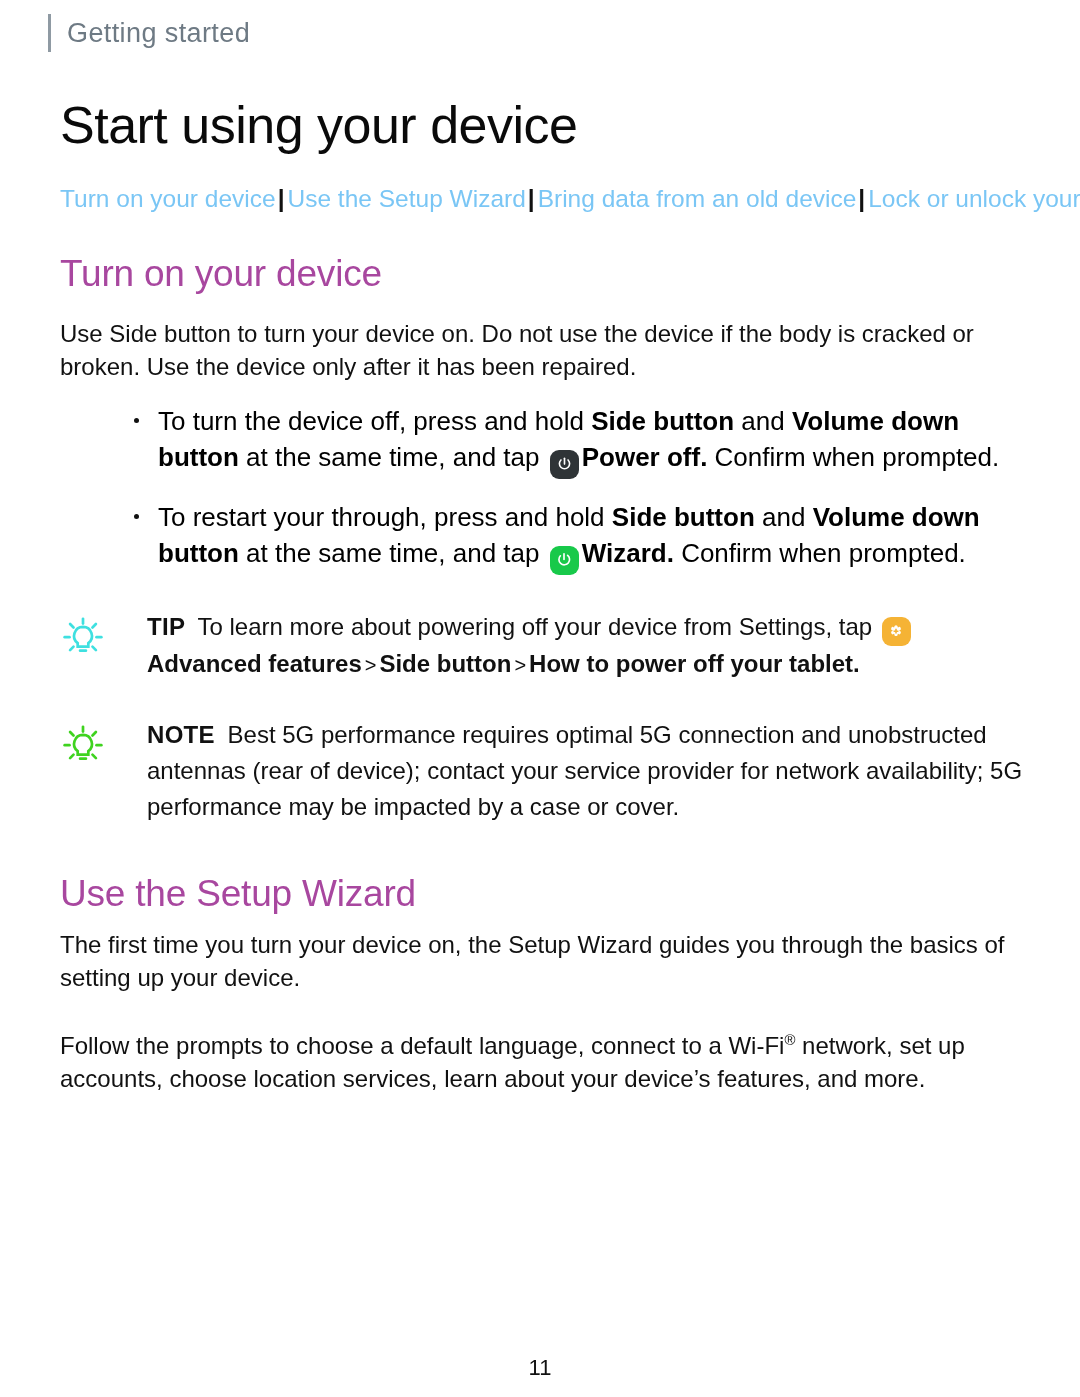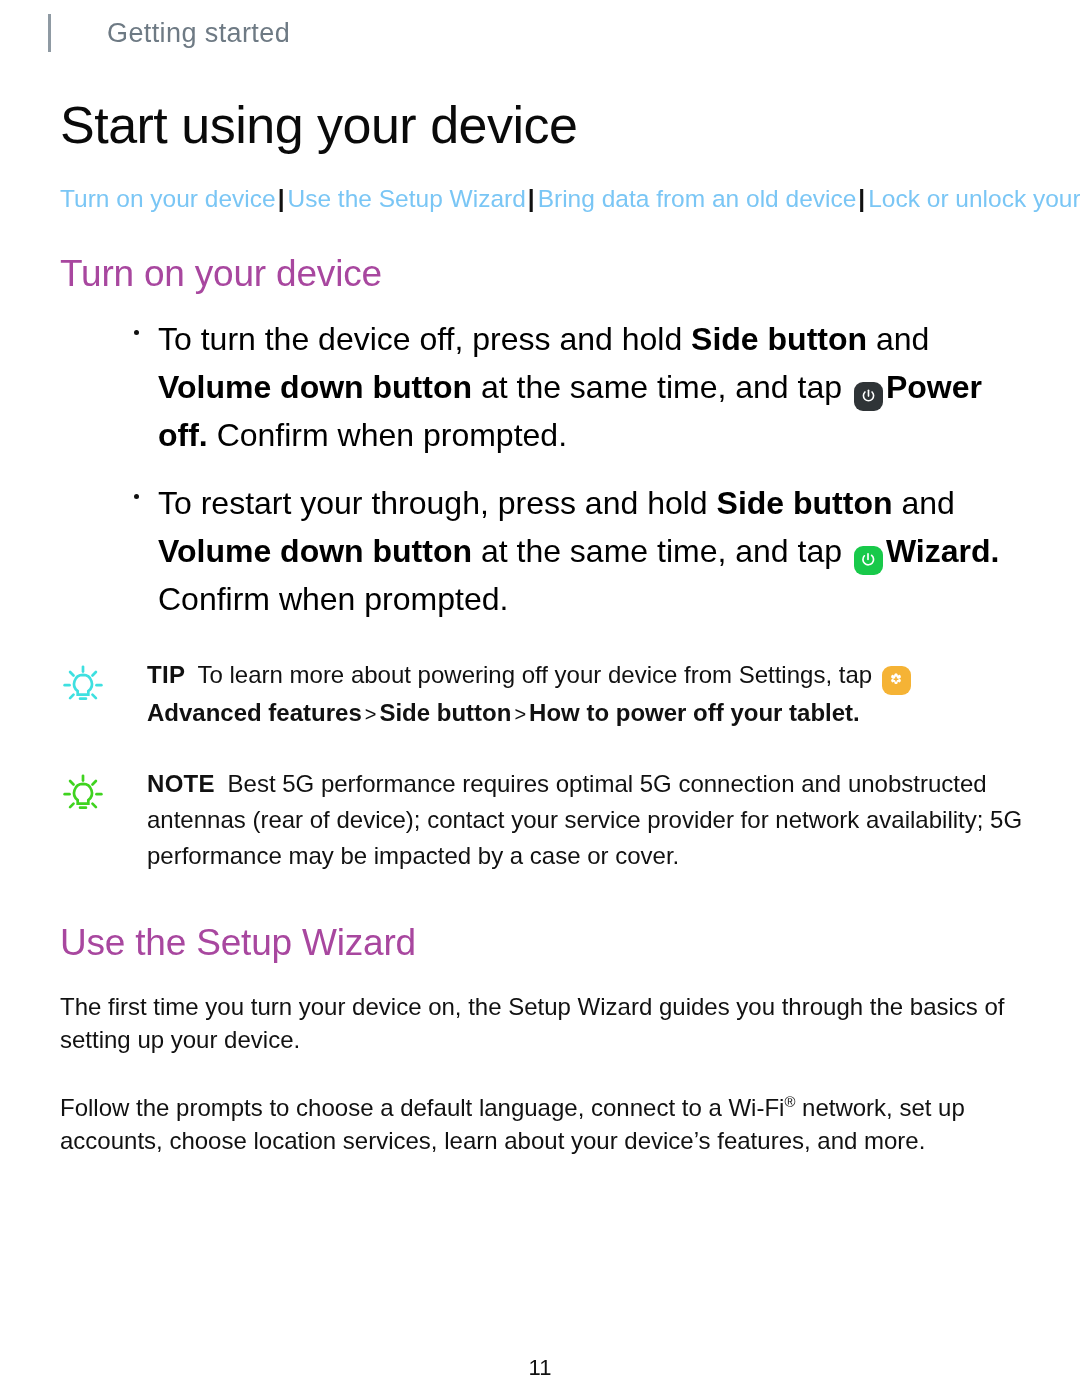--- a/index.html
+++ b/index.html
@@ -36,21 +36,20 @@
     width: 3px;
     height: 38px;
     background: #8f9aa3;
     margin-right: 16px;
   }
   .running-head-text {
     font-size: 27px;
     letter-spacing: 0.4px;
     color: #6e7a84;
     font-weight: 400;
-    margin-left: 40px;
   }
 
   
   .page-title {
     margin: 49px 0 0 60px;
     font-size: 52px;
     font-weight: 400;
     letter-spacing: -0.5px;
     color: #0a0a0a;
     line-height: 1.1;
@@ -110,22 +109,22 @@
     top: 12px;
     width: 11px;
     height: 11px;
     border: 1.6px solid #444;
     border-radius: 50%;
     display: inline-block;
   }
 
   .bullet-l2 {
     margin: 20px 40px 0 130px;
-    font-size: 32px;
-    line-height: 48px;
+    font-size: 26px;
+    line-height: 36px;
     position: relative;
     padding-left: 28px;
     max-width: 900px;
   }
   .bullet-l2 .small-dot {
     position: absolute;
     left: 4px;
     top: 15px;
     width: 5px;
     height: 5px;
@@ -199,20 +198,21 @@
     <div class="running-head-rule"></div>
     <div class="running-head-text">Getting started</div>
   </div>
 
   <h1 class="page-title">Start using your device</h1>
 
   <div class="link-list" id="link-list"><span class="lnk">Turn on your device</span><span class="link-sep">|</span><span class="lnk">Use the Setup Wizard</span><span class="link-sep">|</span><span class="lnk">Bring data from an old device</span><span class="link-sep">|</span><span class="lnk">Lock or unlock your device</span></div>
 
   <h2 class="section-heading">Turn on your device</h2>
 
+  <p class="body-para">Use Side button to turn your device on. Do not use the device if the body is cracked or broken. Use the device only after it has been repaired.</p>
 
 
   <div class="bullet-l2">
     <span class="small-dot"></span><span>To turn the device off, press and hold </span><b>Side button</b><span> and </span><b>Volume down button</b><span> at the same time, and tap </span><span class="inline-icon icon-power">
       <svg width="17" height="17" viewBox="0 0 24 24" aria-hidden="true">
         <path d="M12 3.2 v8.2" stroke="#ffffff" stroke-width="2.3" stroke-linecap="round" fill="none"></path>
         <path d="M7.0 5.6 a7.2 7.2 0 1 0 10 0" stroke="#ffffff" stroke-width="2.3" stroke-linecap="round" fill="none"></path>
       </svg>
     </span><b>Power off.</b><span> Confirm when prompted.</span>
   </div>
@@ -270,21 +270,21 @@
         </g>
       </svg>
     </div>
     <div class="callout-body">
       <b class="callout-label">NOTE</b><span> Best 5G performance requires optimal 5G connection and unobstructed antennas (rear of device); contact your service provider for network availability; 5G performance may be impacted by a case or cover.</span>
     </div>
   </div>
 
   <h2 class="section-heading magenta2" style="margin-top:48px;">Use the Setup Wizard</h2>
 
-  <p class="body-para" style="margin-top:26px;">The first time you turn your device on, the Setup Wizard guides you through the basics of setting up your device.</p>
+  <p class="body-para" style="margin-top:13px;">The first time you turn your device on, the Setup Wizard guides you through the basics of setting up your device.</p>
 
   <p class="body-para" style="margin-top:30px;">
     <span>Follow the prompts to choose a default language, connect to a Wi-Fi</span><span class="sup">®</span><span> network, set up accounts, choose location services, learn about your device’s features, and more.</span>
   </p>
 
   <div class="page-number">11</div>
 
 </div>
 
 </body></html>

